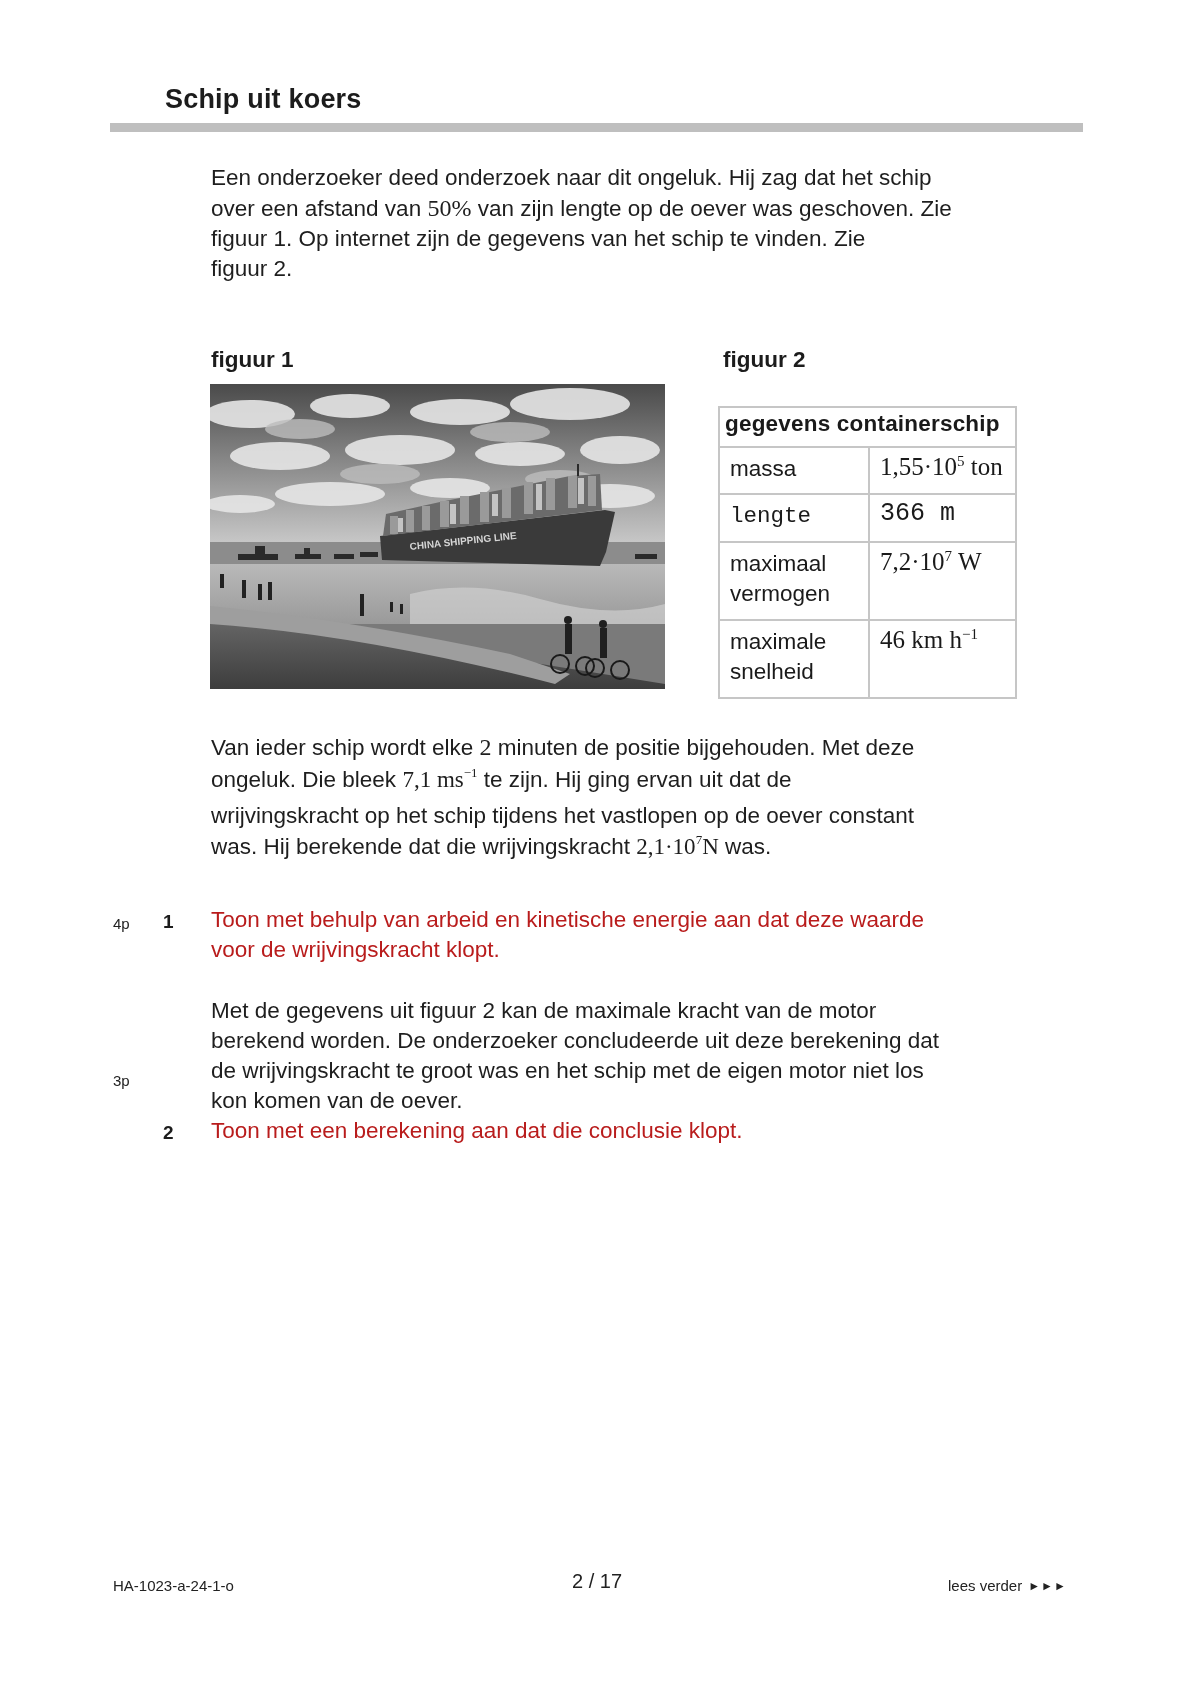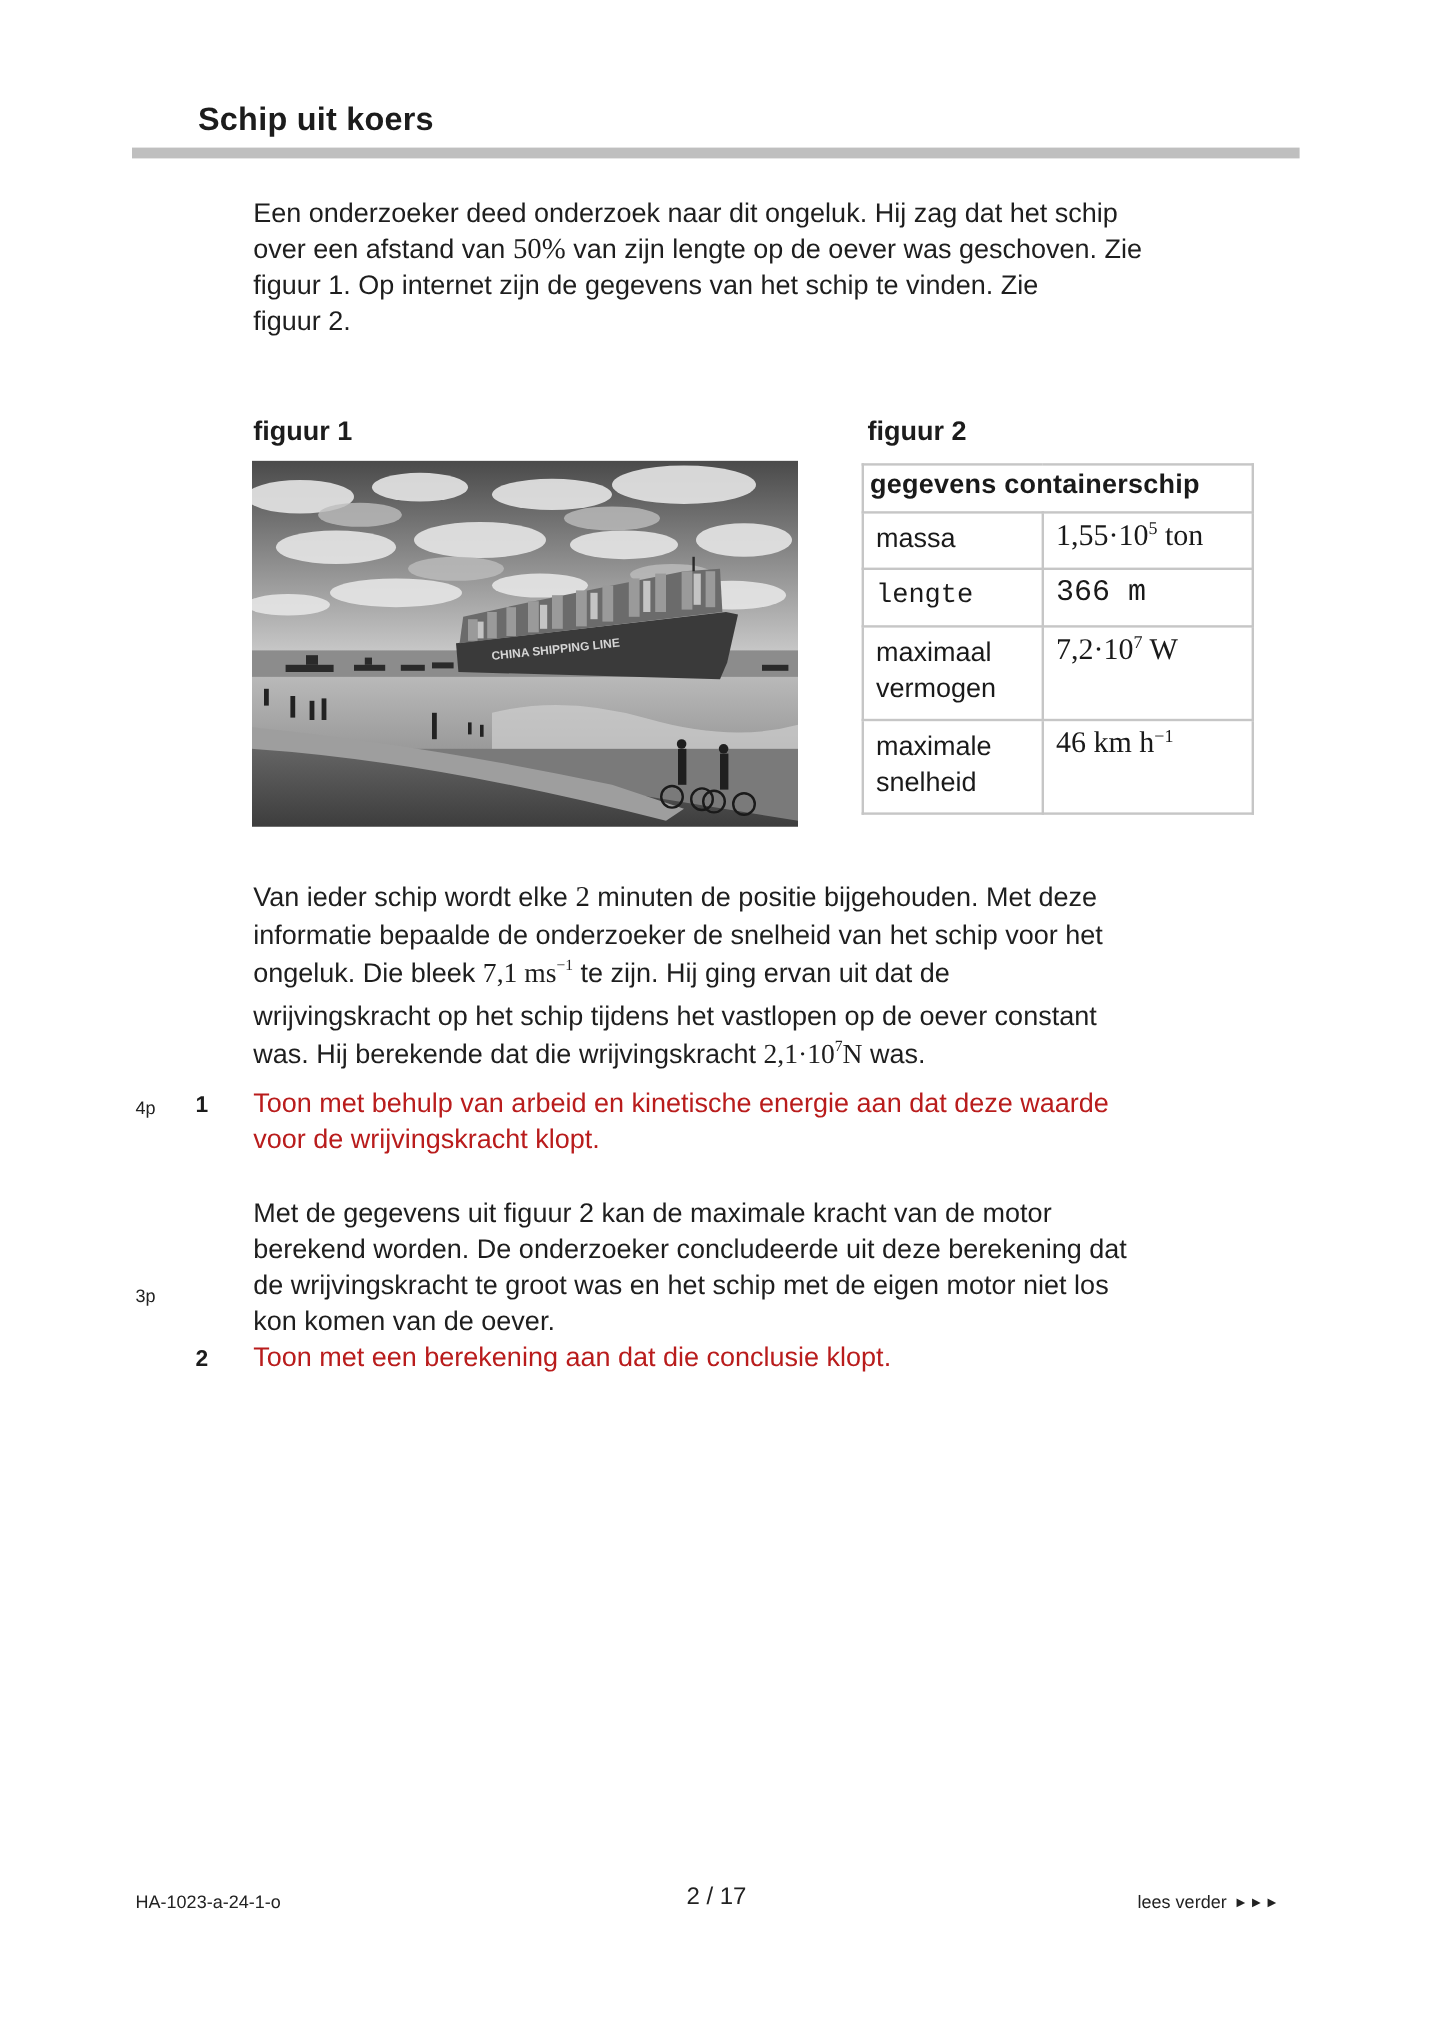--- a/index.html
+++ b/index.html
@@ -55,23 +55,23 @@
     
     #fig1-photo {
       left: 210px; top: 384px;
       width: 455px; height: 305px;
       overflow: hidden;
       background: #7a7a7a;
     }
 
     
     #fig2-table {
-      left: 718px; top: 386px;
+      left: 718px; top: 406px;
       border-collapse: collapse;
-      width: 327px;
+      width: 299px;
     }
     #fig2-table td, #fig2-table th {
       border: 2px solid #c6c6c6;
       padding: 0;
       vertical-align: top;
     }
     #fig2-table th {
       text-align: left;
       font-size: 22.5px; font-weight: bold;
       height: 35px;
@@ -274,21 +274,20 @@
   </tr>
   <tr class="r4">
     <td class="q"><span>maximale</span><br><span>snelheid</span></td>
     <td class="v"><span>46 km h</span><sup>−1</sup></td>
   </tr>
 </tbody>
   </table>
 
 <div class="abs para" id="para2">
   <span class="line"><span>Van ieder schip wordt elke </span><span class="serif">2</span><span> minuten de positie bijgehouden. Met deze</span></span>
-  <span class="line">informatie bepaalde de onderzoeker de snelheid van het schip voor het</span>
   <span class="line tall"><span>ongeluk. Die bleek </span><span class="math"><span>7,1 ms</span><sup>−1</sup></span><span> te zijn. Hij ging ervan uit dat de</span></span>
   <span class="line">wrijvingskracht op het schip tijdens het vastlopen op de oever constant</span>
   <span class="line"><span>was. Hij berekende dat die wrijvingskracht </span><span class="math"><span>2,1·10</span><sup>7</sup><span>N</span></span><span> was.</span></span>
 </div>
 
 <div class="abs q-points" id="q1-points">4p</div>
 <div class="abs q-num" id="q1-num">1</div>
 <div class="abs q-text" id="q1-text">
   <span class="line">Toon met behulp van arbeid en kinetische energie aan dat deze waarde</span>
   <span class="line">voor de wrijvingskracht klopt.</span>

